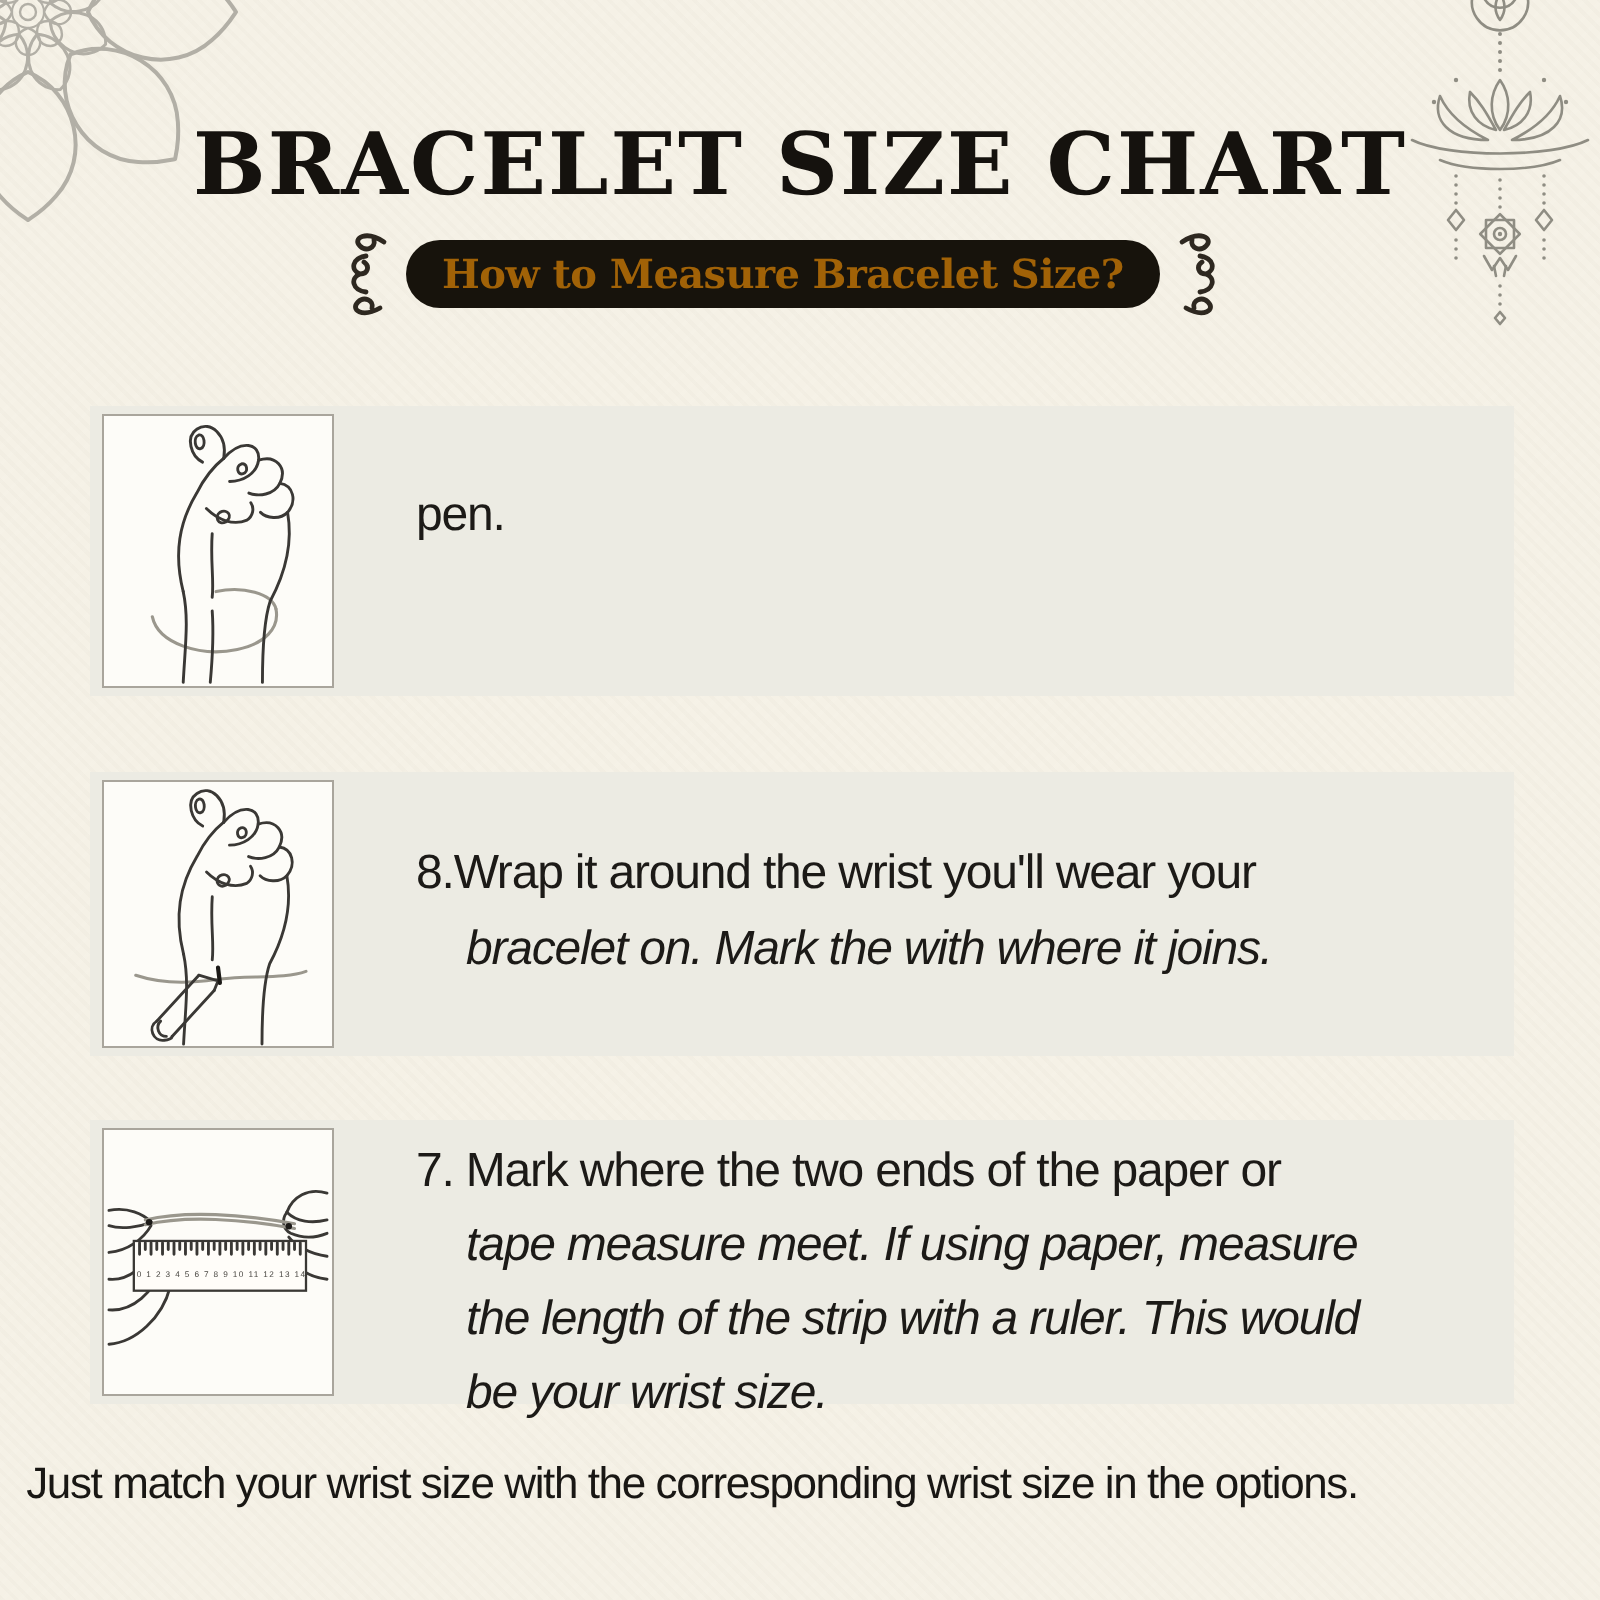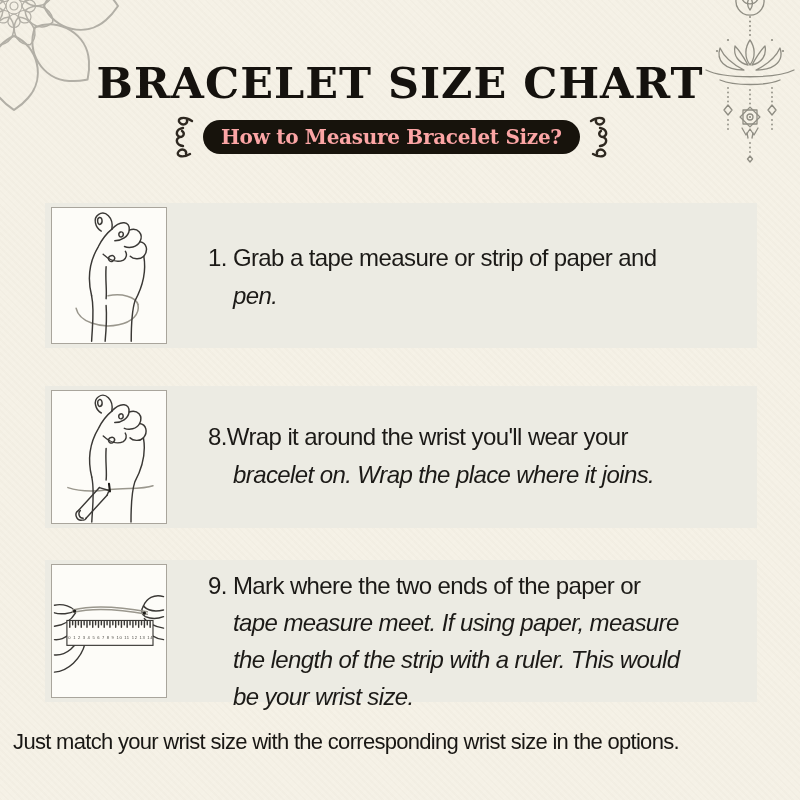--- a/index.html
+++ b/index.html
@@ -21,21 +21,21 @@
   .title {
     position:absolute; top:58px; left:0; width:800px; text-align:center;
     font-family:"DejaVu Serif", serif; font-weight:700; font-size:43px;
     letter-spacing:1px; color:#15120e; white-space:nowrap;
   }
   .badge-group {
     position:absolute; top:117px; left:167px; height:40px;
     display:flex; align-items:center; gap:6px;
   }
   .badge-pill {
-    background:#17130c; color:#fca5a5; border-radius:18px;
+    background:#17130c; color:#a16207; border-radius:18px;
     height:34px; line-height:34px; padding:0 18px;
     font-family:"DejaVu Serif", serif; font-weight:700; font-size:20px;
     letter-spacing:-0.3px; white-space:nowrap;
   }
   .flourish { width:30px; height:46px; }
   .flourish.right { transform:scaleX(-1); }
 
   
   .step-row {
     position:absolute; left:45px; width:712px; background:#ecebe3;
@@ -212,21 +212,20 @@
           <path d="M91,34 C98,35 100,43 95,49 C91,53 84,52 81,49"></path>
           <path d="M53,47 C59,53 67,56 74,53 C77,51 78,47 76,44"></path>
           <path d="M60,49 C64,47 67,51 63,54 C59,56 57,51 60,49"></path>
           <path d="M95,49 C98,66 93,82 86,95 C83,104 82,120 82,137"></path>
           <path d="M56,60 C55,74 57,84 56,93"></path>
           <path d="M56,100 C57,114 56,126 55,137"></path>
         </g>
       </svg>
     </div>
     <div class="step-text">
-      <div class="line">1. Grab a tape measure or strip of paper and</div>
       <div class="line">pen.</div>
     </div>
   </section>
 
   <section class="step-row row-2">
     <div class="illus-card">
       <svg viewBox="0 0 118 138" aria-hidden="true">
         <g class="sketch-gray">
           <path d="M16,101 C34,107 52,104 60,103 C76,101 94,103 105,99"></path>
         </g>
@@ -249,21 +248,21 @@
           <path d="M35,133 L57,109"></path>
           <path d="M27,125 C22,128 25,136 31,135 C33,135 35,134 35,133"></path>
           <path d="M29,125 C26,128 28,133 32,133"></path>
           <path d="M49,101 L59,104 L57,109"></path>
         </g>
         <path d="M59,97 L60,105" stroke="#1c1a17" stroke-width="2.2" stroke-linecap="round" fill="none"></path>
       </svg>
     </div>
     <div class="step-text">
       <div class="line">8.Wrap it around the wrist you'll wear your</div>
-      <div class="line">bracelet on. Wrap the place where it joins.</div>
+      <div class="line">bracelet on. Mark the with where it joins.</div>
     </div>
   </section>
 
   <section class="step-row row-3">
     <div class="illus-card">
       <svg viewBox="0 0 118 138" aria-hidden="true">
         <g class="sketch" stroke-width="1.3">
 
           <path d="M2,42 C12,40 20,44 24,48"></path>
           <path d="M24,48 C18,51 8,52 2,50"></path>
@@ -286,21 +285,21 @@
         <circle cx="23" cy="48.2" r="1.7" fill="#1c1a17"></circle>
         <circle cx="96" cy="50.3" r="1.7" fill="#1c1a17"></circle>
 
         <rect x="15" y="58" width="90" height="26" fill="#fffdf9" stroke="#3a3835" stroke-width="1.2"></rect>
         <path class="sketch" stroke-width="0.9" d="M18,59 v6 M24,59 v6 M30,59 v6 M36,59 v6 M42,59 v6 M48,59 v6 M54,59 v6 M60,59 v6 M66,59 v6 M72,59 v6 M78,59 v6 M84,59 v6 M90,59 v6 M96,59 v6 M102,59 v6"></path>
         <path class="sketch" stroke-width="0.7" d="M21,59 v3.5 M27,59 v3.5 M33,59 v3.5 M39,59 v3.5 M45,59 v3.5 M51,59 v3.5 M57,59 v3.5 M63,59 v3.5 M69,59 v3.5 M75,59 v3.5 M81,59 v3.5 M87,59 v3.5 M93,59 v3.5 M99,59 v3.5"></path>
         <text x="16.5" y="77" font-size="4.3" fill="#4a4843" textLength="88" font-family="Liberation Sans, sans-serif">0 1 2 3 4 5 6 7 8 9 10 11 12 13 14</text>
       </svg>
     </div>
     <div class="step-text">
-      <div class="line">9. Mark where the two ends of the paper or</div>
+      <div class="line">7. Mark where the two ends of the paper or</div>
       <div class="line">tape measure meet. If using paper, measure</div>
       <div class="line">the length of the strip with a ruler. This would</div>
       <div class="line">be your wrist size.</div>
     </div>
   </section>
 
   <div class="footer-note">Just match your wrist size with the corresponding wrist size in the options.</div>
 
 </div>
 

